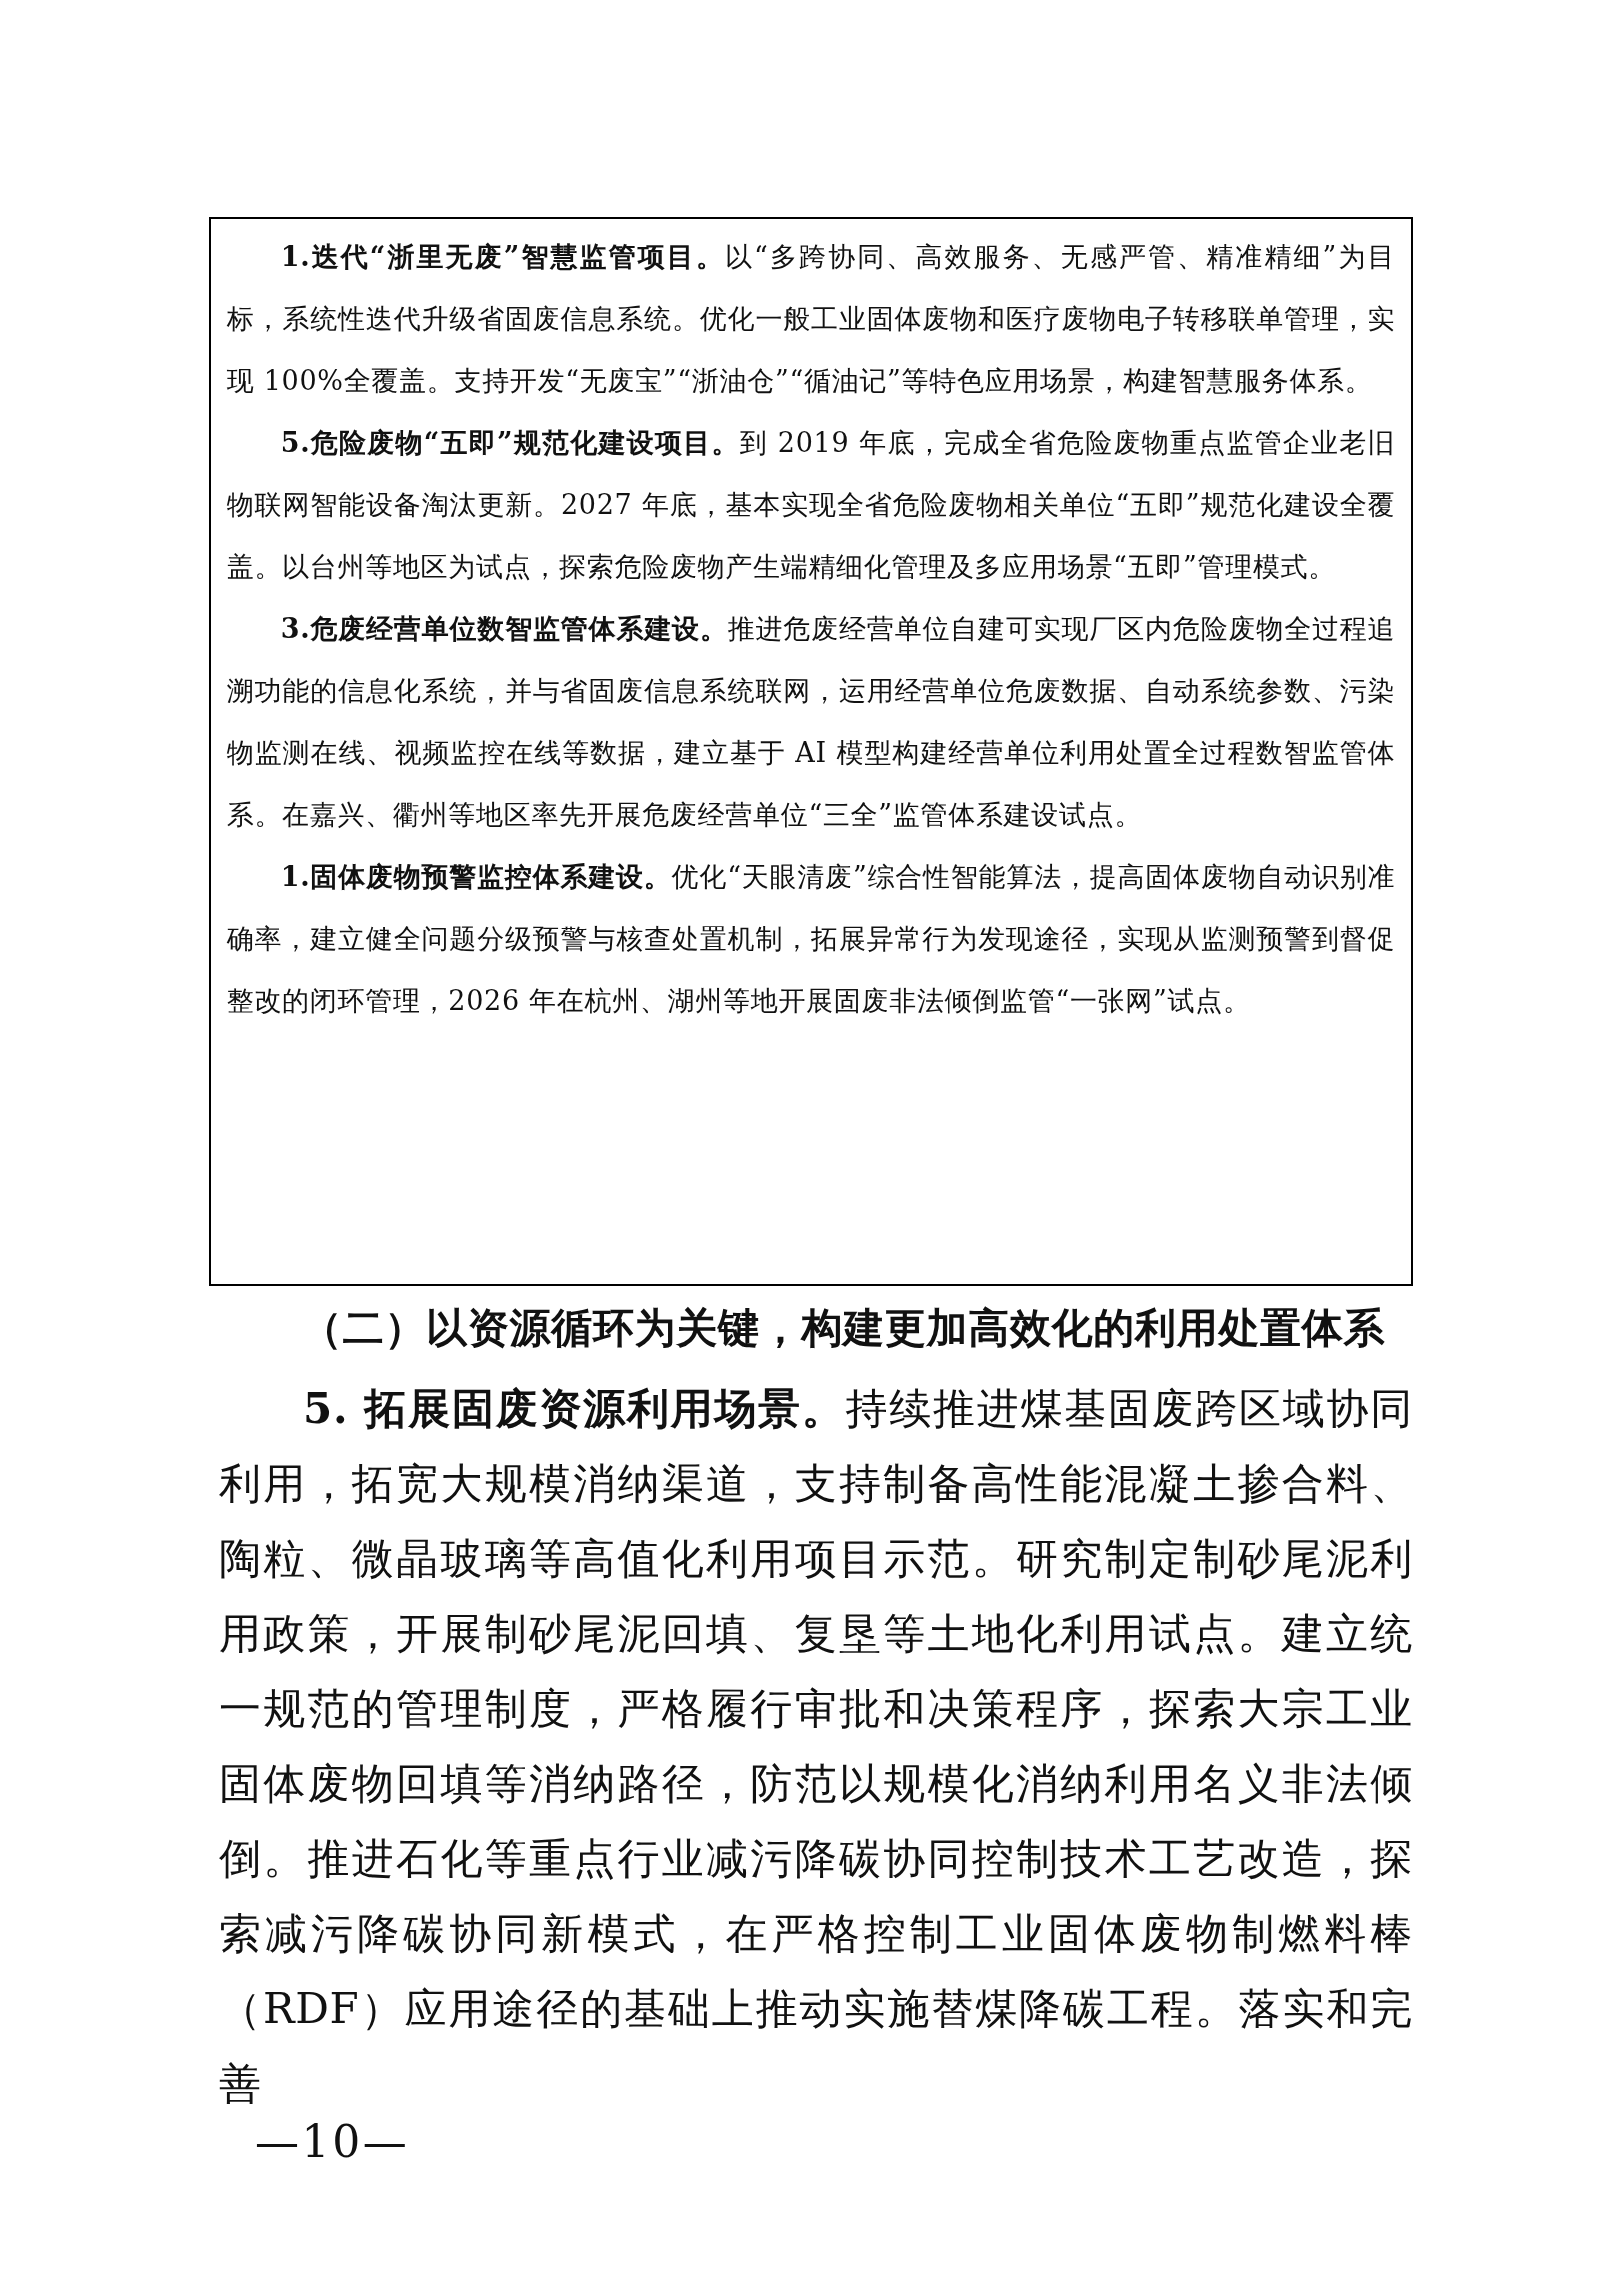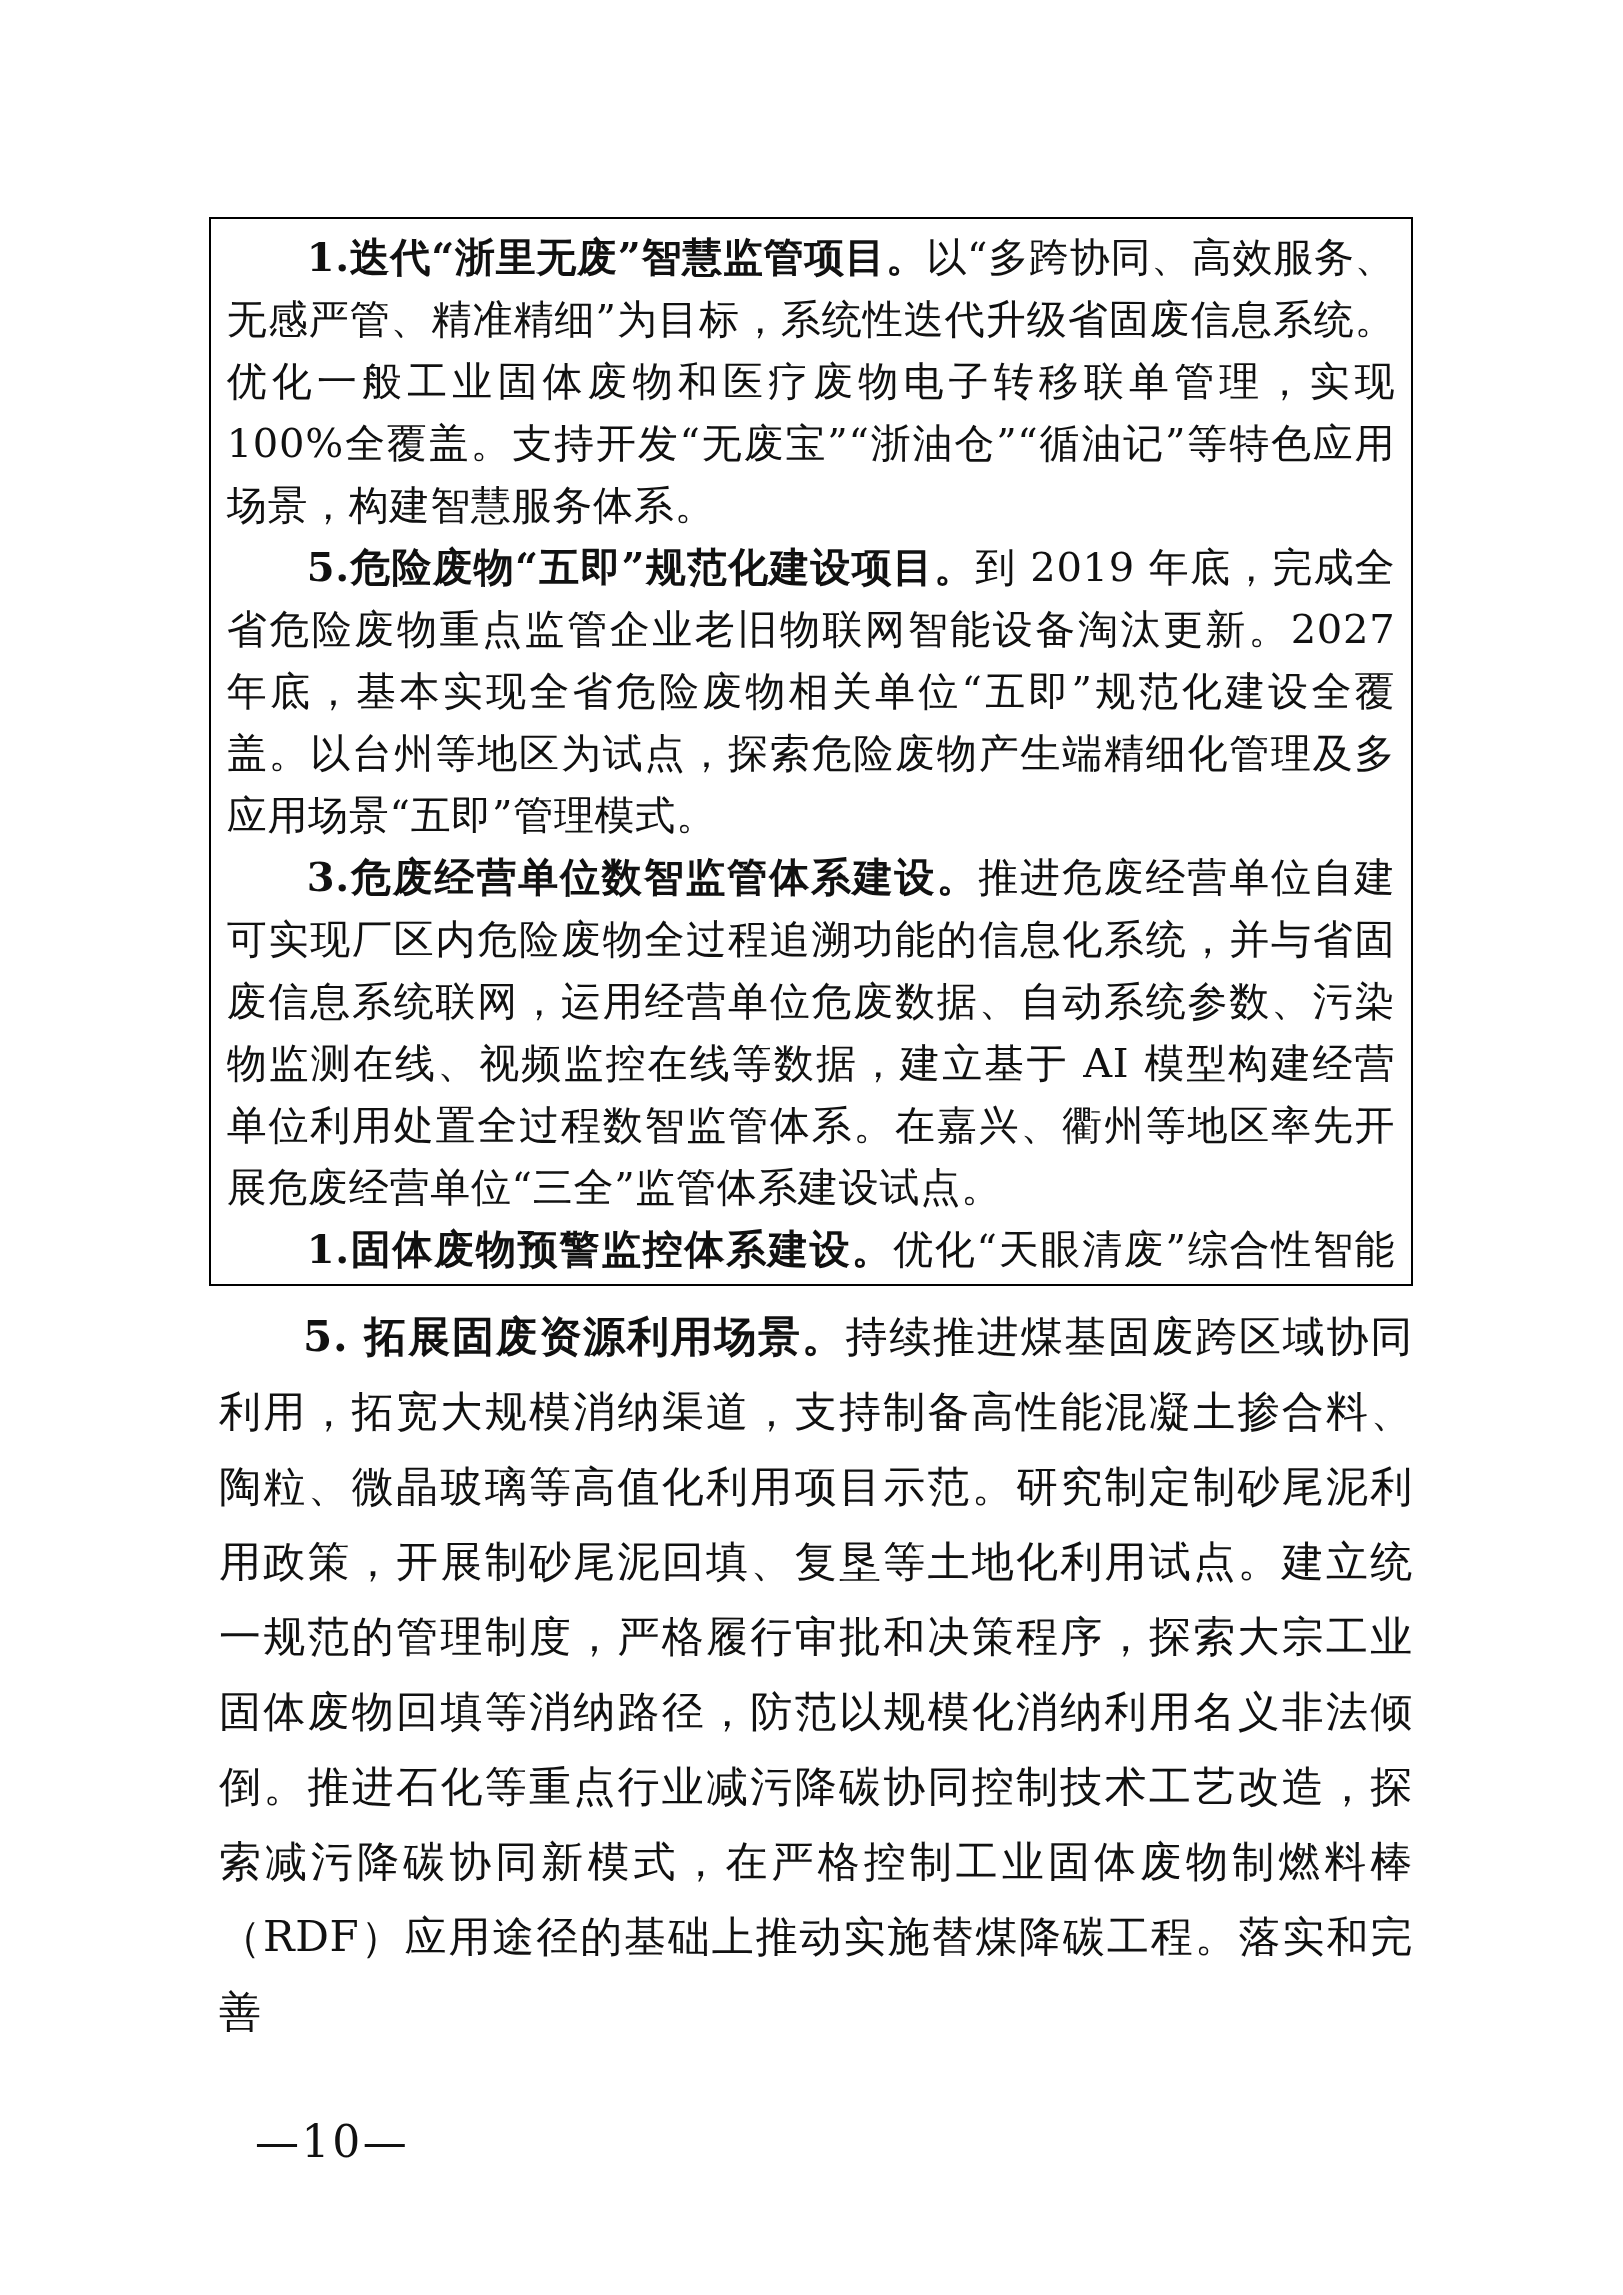--- a/index.html
+++ b/index.html
@@ -19,21 +19,21 @@
     top:217px;
     width:1204px;
     height:1069px;
     box-sizing:border-box;
     border:2.6px solid #000;
     padding:6.5px 15.7px 5.2px 15.7px;
     overflow:hidden;
   }
   .doc-box p{
     margin:0;
-    font-size:40px;
+    font-size:27px;
     line-height:62px;
     text-align:justify;
     text-indent:2em;
     letter-spacing:0.7px;
   }
   .doc-box p b{
     font-weight:700;
   }
   .main{
     position:absolute;
@@ -77,19 +77,20 @@
 <div class="page">
 
   <div class="doc-box">
     <p><b>1.迭代“浙里无废”智慧监管项目。</b><span>以“多跨协同、高效服务、无感严管、精准精细”为目标，系统性迭代升级省固废信息系统。优化一般工业固体废物和医疗废物电子转移联单管理，实现 100%全覆盖。支持开发“无废宝”“浙油仓”“循油记”等特色应用场景，构建智慧服务体系。</span></p>
     <p><b>5.危险废物“五即”规范化建设项目。</b><span>到 2019 年底，完成全省危险废物重点监管企业老旧物联网智能设备淘汰更新。2027 年底，基本实现全省危险废物相关单位“五即”规范化建设全覆盖。以台州等地区为试点，探索危险废物产生端精细化管理及多应用场景“五即”管理模式。</span></p>
     <p><b>3.危废经营单位数智监管体系建设。</b><span>推进危废经营单位自建可实现厂区内危险废物全过程追溯功能的信息化系统，并与省固废信息系统联网，运用经营单位危废数据、自动系统参数、污染物监测在线、视频监控在线等数据，建立基于 AI 模型构建经营单位利用处置全过程数智监管体系。在嘉兴、衢州等地区率先开展危废经营单位“三全”监管体系建设试点。</span></p>
     <p><b>1.固体废物预警监控体系建设。</b><span>优化“天眼清废”综合性智能算法，提高固体废物自动识别准确率，建立健全问题分级预警与核查处置机制，拓展异常行为发现途径，实现从监测预警到督促整改的闭环管理，2026 年在杭州、湖州等地开展固废非法倾倒监管“一张网”试点。</span></p>
   </div>
 
   <div class="main">
+    <h3 class="section-heading">（二）以资源循环为关键，构建更加高效化的利用处置体系</h3>
     <p class="body-para"><b>5. 拓展固废资源利用场景。</b><span>持续推进煤基固废跨区域协同利用，拓宽大规模消纳渠道，支持制备高性能混凝土掺合料、陶粒、微晶玻璃等高值化利用项目示范。研究制定制砂尾泥利用政策，开展制砂尾泥回填、复垦等土地化利用试点。建立统一规范的管理制度，严格履行审批和决策程序，探索大宗工业固体废物回填等消纳路径，防范以规模化消纳利用名义非法倾倒。推进石化等重点行业减污降碳协同控制技术工艺改造，探索减污降碳协同新模式，在严格控制工业固体废物制燃料棒（RDF）应用途径的基础上推动实施替煤降碳工程。落实和完善</span></p>
   </div>
 
   <div class="page-number">—10—</div>
 
 </div>
 
 
 </body></html>

